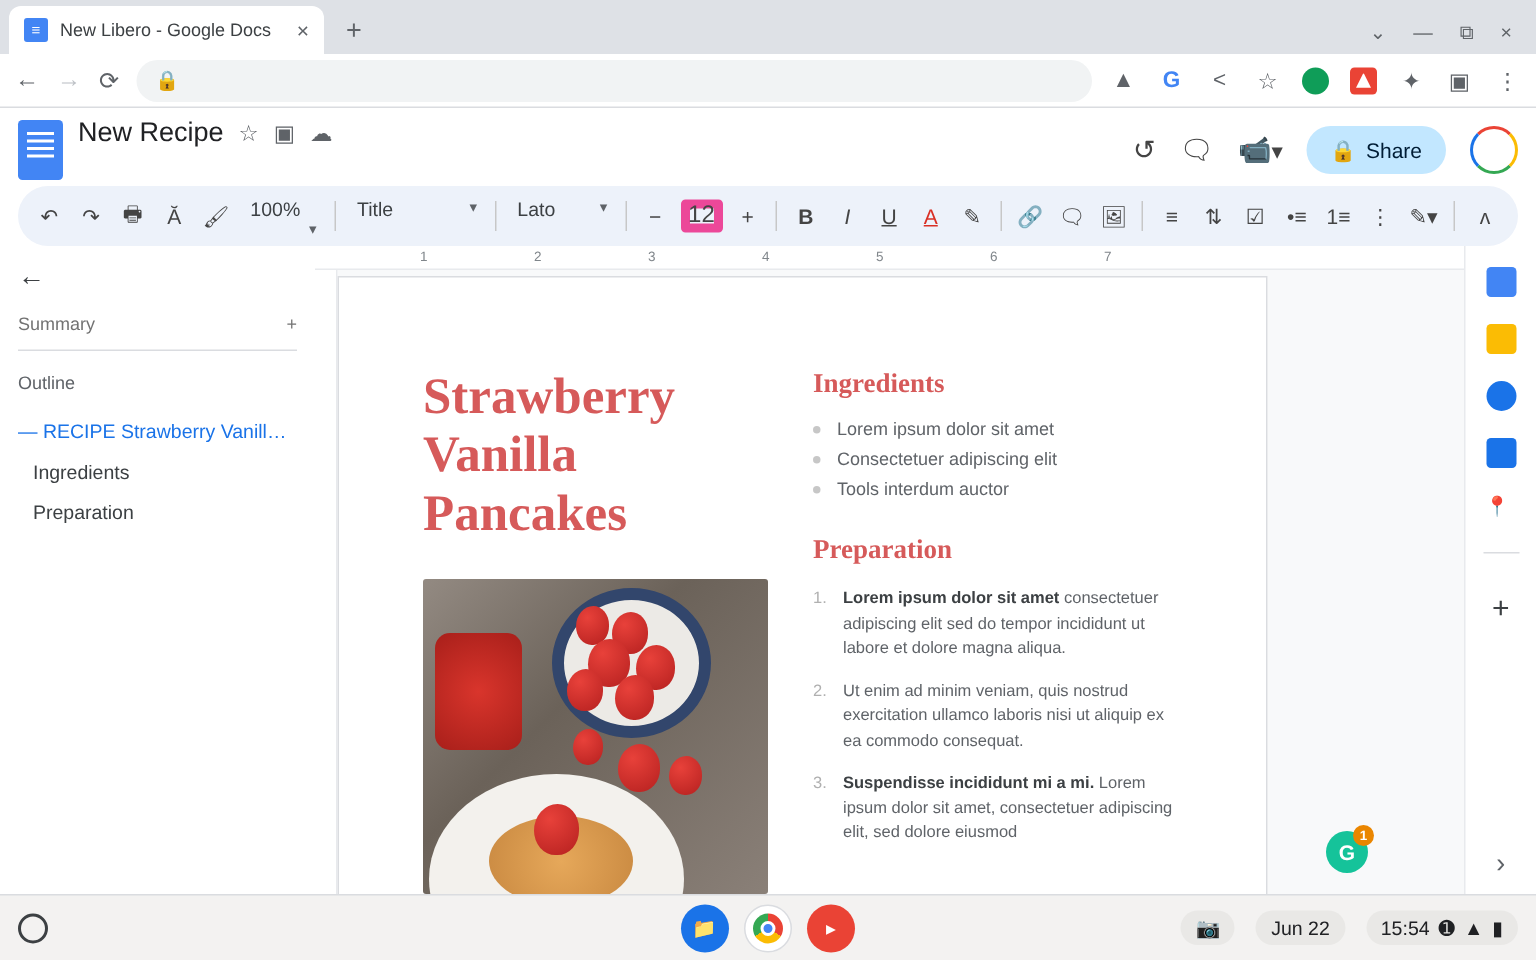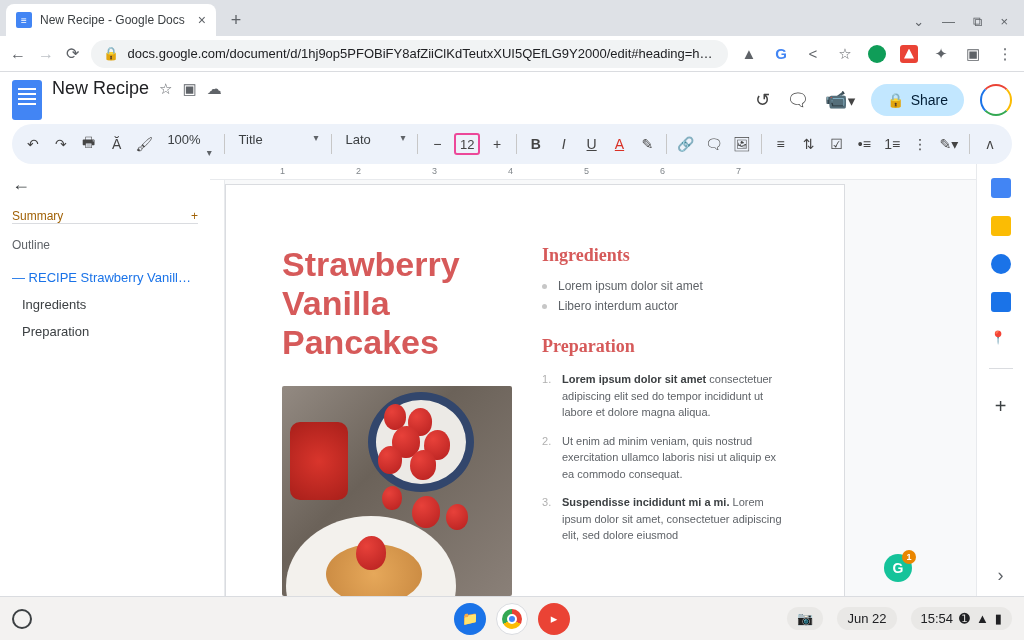--- a/index.html
+++ b/index.html
@@ -38,42 +38,42 @@
 
 
 .docs-toolbar{height:40px;margin:0 12px 0 12px;background:#edf2fa;border-radius:20px;display:flex;align-items:center;padding:0 10px;gap:6px;color:#444}
 .tb-ic{width:24px;display:flex;justify-content:center;font-size:14px}
 .tb-sep{width:1px;height:20px;background:#c7c7c7;margin:0 2px}
 .tb-sel{height:24px;border:none;background:transparent;font-size:13px;color:#3c4043;padding:0 18px 0 6px;min-width:70px;position:relative}
 .tb-sel::after{content:"▾";position:absolute;right:4px;font-size:10px;color:#5f6368}
 .zoom-sel{min-width:54px}
 .style-sel{min-width:90px}
 .font-sel{min-width:70px}
-.size-box{width:28px;height:22px;border:2px solid #ec4899;border-radius:3px;display:flex;align-items:center;justify-content:center;font-size:13px}
+.size-box{width:28px;height:22px;border:6px solid #ec4899;border-radius:3px;display:flex;align-items:center;justify-content:center;font-size:16px}
 .tb-right{margin-left:auto;display:flex;align-items:center;gap:6px}
 
 
 .docs-body{flex:1;display:flex;overflow:hidden;position:relative}
 .outline-pane{width:210px;background:#fff;border-right:none;padding:10px 12px}
 .outline-back{font-size:18px;color:#3c4043;margin-bottom:14px}
-.outline-sum{display:flex;align-items:center;justify-content:space-between;font-size:12px;color:#a16207;border-bottom:1px solid #dadce0;margin-bottom:14px}
+.outline-sum{display:flex;align-items:center;justify-content:space-between;font-size:12px;color:#737373;padding-bottom:10px;border-bottom:1px solid #dadce0;margin-bottom:14px}
 .outline-hdr{font-size:12px;color:#5f6368;margin-bottom:12px}
 .out-item{font-size:13px;color:#3c4043;padding:6px 0;cursor:pointer;white-space:nowrap;overflow:hidden;text-overflow:ellipsis}
 .out-item.sel{color:#1a73e8}
 .out-item.sub{padding-left:10px}
 
 .doc-scroll{flex:1;background:#f8f9fa;position:relative;overflow:hidden}
 .hruler{height:16px;background:#fff;border-bottom:1px solid #e8eaed;position:relative;font-size:9px;color:#80868b}
 .hruler .tick{position:absolute;top:2px}
 .page{position:absolute;left:15px;top:20px;width:620px;min-height:800px;background:#fff;border:1px solid #dadce0;padding:60px 56px}
 .recipe-label{color:#80868b;font-size:12px;letter-spacing:1px;margin-bottom:10px}
 .cols{display:flex;gap:30px}
 .lcol{flex:0 0 230px}
 .rcol{flex:1}
-.recipe-title{font-family:Liberation Sans, sans-serif;font-weight:bold;color:#d65a5a;font-size:34px;line-height:1.15;margin-bottom:24px}
+.recipe-title{font-family:Liberation Serif, serif;font-weight:bold;color:#d65a5a;font-size:34px;line-height:1.15;margin-bottom:24px}
 .recipe-img{width:230px;height:210px;background:linear-gradient(135deg,#938a82 0%,#6b6259 40%,#8a8078 100%);border-radius:2px;position:relative;overflow:hidden}
 .berry{position:absolute;background:radial-gradient(circle at 35% 30%,#e8413a,#b5201f);border-radius:55% 50% 50% 50%}
 .bowl{position:absolute;border-radius:50%;background:#eceae6;border:8px solid #32466c}
 .plate{position:absolute;border-radius:50%;background:#f3f1ed}
 .pancake{position:absolute;border-radius:50%;background:radial-gradient(circle,#e6a85a,#c88840)}
 .sec-title{font-family:Georgia,serif;font-weight:bold;color:#d65a5a;font-size:18px;margin-bottom:10px}
 .ing-list{list-style:none;margin-bottom:20px}
 .ing-list li{font-size:12px;color:#5f6368;padding:3px 0 3px 16px;position:relative}
 .ing-list li::before{content:"";position:absolute;left:0;top:8px;width:5px;height:5px;background:#c7c7c7;border-radius:50%}
 .prep-list{list-style:none;counter-reset:step}
@@ -106,39 +106,38 @@
 .shelf-app{width:32px;height:32px;border-radius:50%;display:flex;align-items:center;justify-content:center}
 .shelf-right{margin-left:auto;display:flex;align-items:center;gap:14px;font-size:13px;color:#202124}
 .pill{background:#e9e8e6;border-radius:14px;padding:4px 10px;display:flex;align-items:center;gap:6px}
 </style>
 </head>
 <body>
 
 <div class="browser-tabstrip">
   <div class="tab">
     <span class="fav">≡</span>
-    <span>New Recipe - Google Docs</span>
+    <span>New Libero - Google Docs</span>
     <span class="close">×</span>
   </div>
   <div class="newtab">+</div>
   <div class="window-ctrls">
     <span>⌄</span>
     <span>—</span>
     <span>⧉</span>
     <span>×</span>
   </div>
 </div>
 
 <div class="browser-toolbar">
   <span class="nav-btn">←</span>
   <span class="nav-btn disabled">→</span>
   <span class="nav-btn">⟳</span>
   <div class="omnibox">
     <span>🔒</span>
-    <span class="url">docs.google.com/document/d/1hj9op5PFOBiFY8afZiiClKdTeutxXUI5QEfLG9Y2000/edit#heading=h…</span>
   </div>
   <div class="ext-icons">
     <span class="ext-ic">▲</span>
     <span class="ext-ic" style="font-weight:bold;color:#4285f4">G</span>
     <span class="ext-ic">&lt;</span>
     <span class="ext-ic">☆</span>
     <span class="ic-green"></span>
     <span class="ic-red"></span>
     <span class="ext-ic">✦</span>
     <span class="ext-ic">▣</span>
@@ -257,21 +256,22 @@
             <div class="plate" style="top:130px;left:4px;width:170px;height:140px"></div>
             <div class="pancake" style="top:158px;left:44px;width:96px;height:60px"></div>
             <div class="berry" style="top:150px;left:74px;width:30px;height:34px"></div>
             <div style="position:absolute;top:36px;left:8px;width:58px;height:78px;border-radius:10px;background:radial-gradient(circle,#d9352c,#a81f1a)"></div>
           </div>
         </div>
         <div class="rcol">
           <div class="sec-title">Ingredients</div>
           <ul class="ing-list" id="ing-list">
               <li>Lorem ipsum dolor sit amet</li>
-              <li>Libero interdum auctor</li>
+              <li>Consectetuer adipiscing elit</li>
+              <li>Tools interdum auctor</li>
             </ul>
           <div class="sec-title">Preparation</div>
           <ol class="prep-list" id="prep-list">
               <li><b>Lorem ipsum dolor sit amet</b> consectetuer adipiscing elit sed do tempor incididunt ut labore et dolore magna aliqua.</li>
               <li>Ut enim ad minim veniam, quis nostrud exercitation ullamco laboris nisi ut aliquip ex ea commodo consequat.</li>
               <li><b>Suspendisse incididunt mi a mi.</b> Lorem ipsum dolor sit amet, consectetuer adipiscing elit, sed dolore eiusmod</li>
             </ol>
         </div>
       </div>
     </div>

